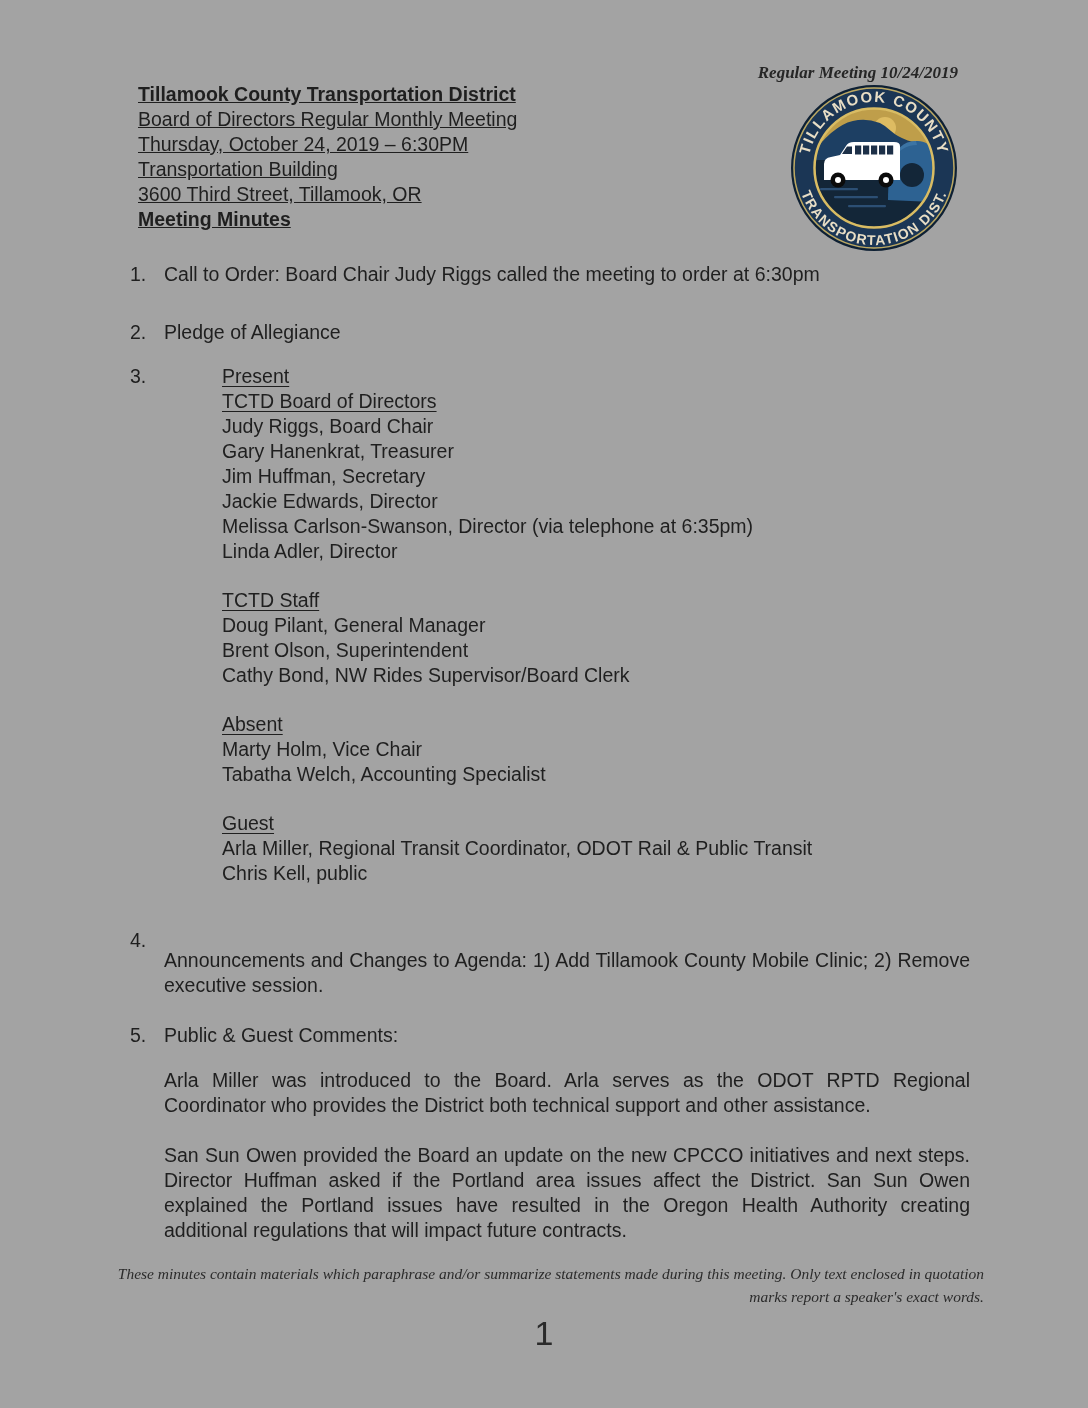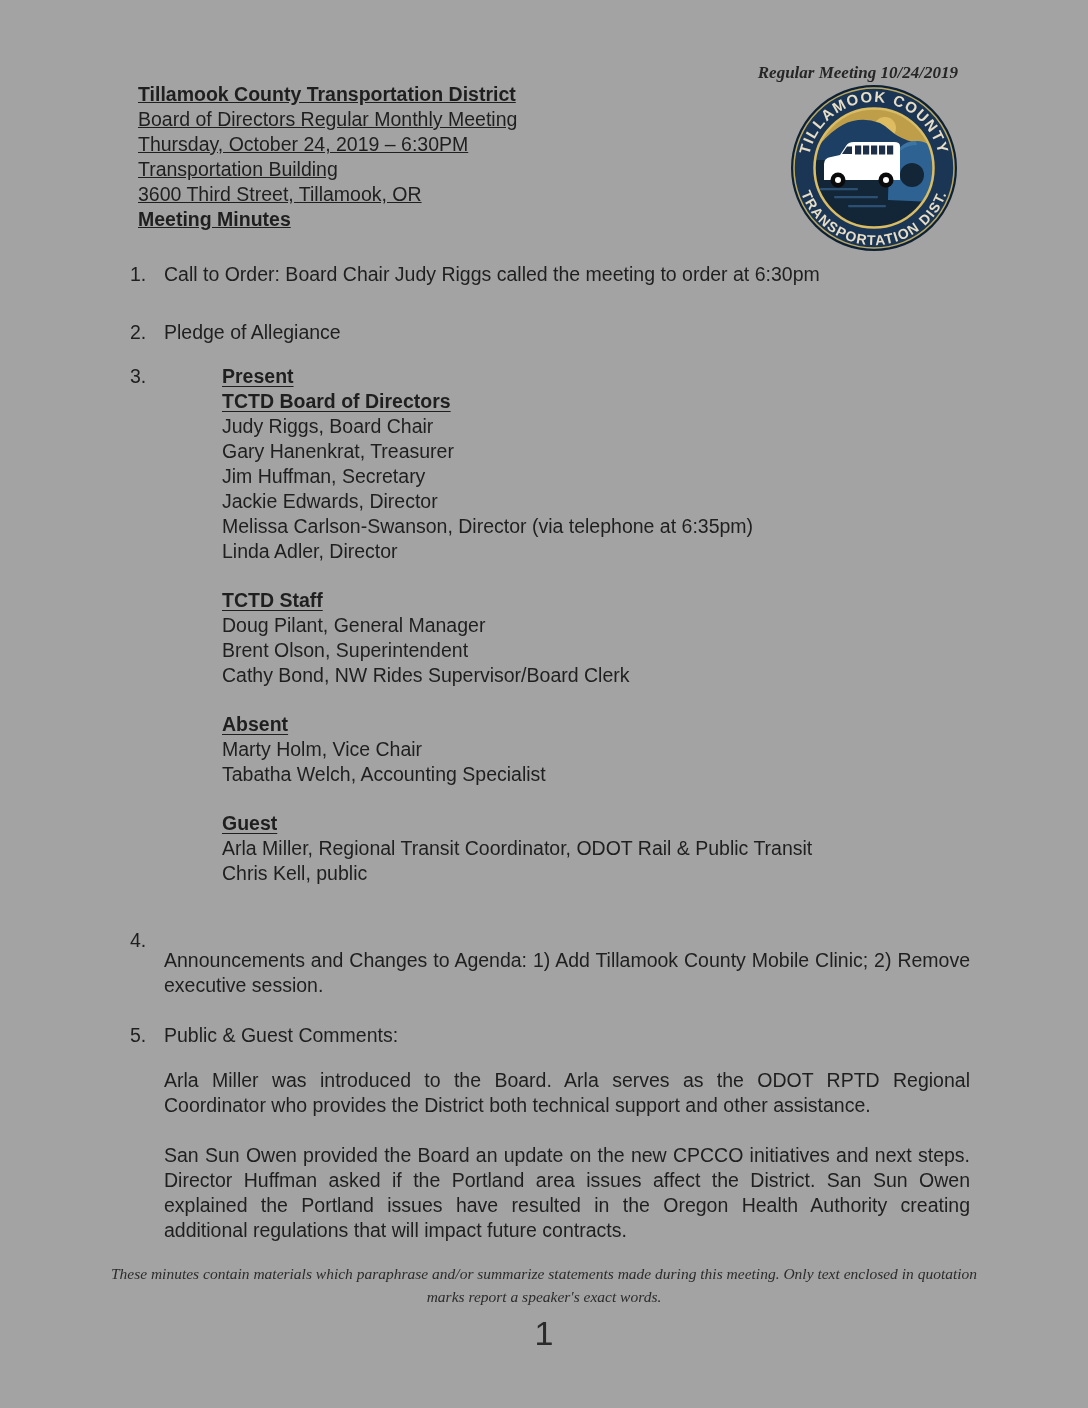--- a/index.html
+++ b/index.html
@@ -28,28 +28,28 @@
   .item .num { width:34px; flex:0 0 34px; }
   .item .itext { flex:1; max-width:806px; }
   .i1 { margin-bottom:33px; }
   .i2 { margin-bottom:19px; }
   .i3 { margin-bottom:42px; }
   .i4 { margin-bottom:25px; }
   .i5 { margin-bottom:20px; }
   .i4 .itext { text-align:justify;margin-top:20px; }
   .roll { margin-left:58px; }
   .group + .group { margin-top:24px; }
-  .rc-heading { font-weight:bold; text-decoration:underline; text-underline-offset:3px; }
+  .rc-heading { font-weight:normal; text-decoration:underline; text-underline-offset:3px; }
   .paras { margin-left:34px; max-width:806px; text-align:justify; }
   .paras p { margin:0 0 25px 0; }
   .footer { position:absolute; top:1262px; left:0; right:0; text-align:center; }
   .disclaimer {
     font-family:"Liberation Serif", serif;
     font-style:italic; font-size:15.5px; line-height:23px;
-    color:#2b2b2b; max-width:880px; margin:0 auto;
+    color:#2b2b2b; max-width:880px; margin:0 auto;text-align:right;
   }
   .page-num { font-size:34px; line-height:38px; margin-top:6px; color:#2a2a2a; }
 </style>
 </head>
 <body>
 
 <div class="page">
 
   <div class="date-note">Regular Meeting 10/24/2019</div>
 

